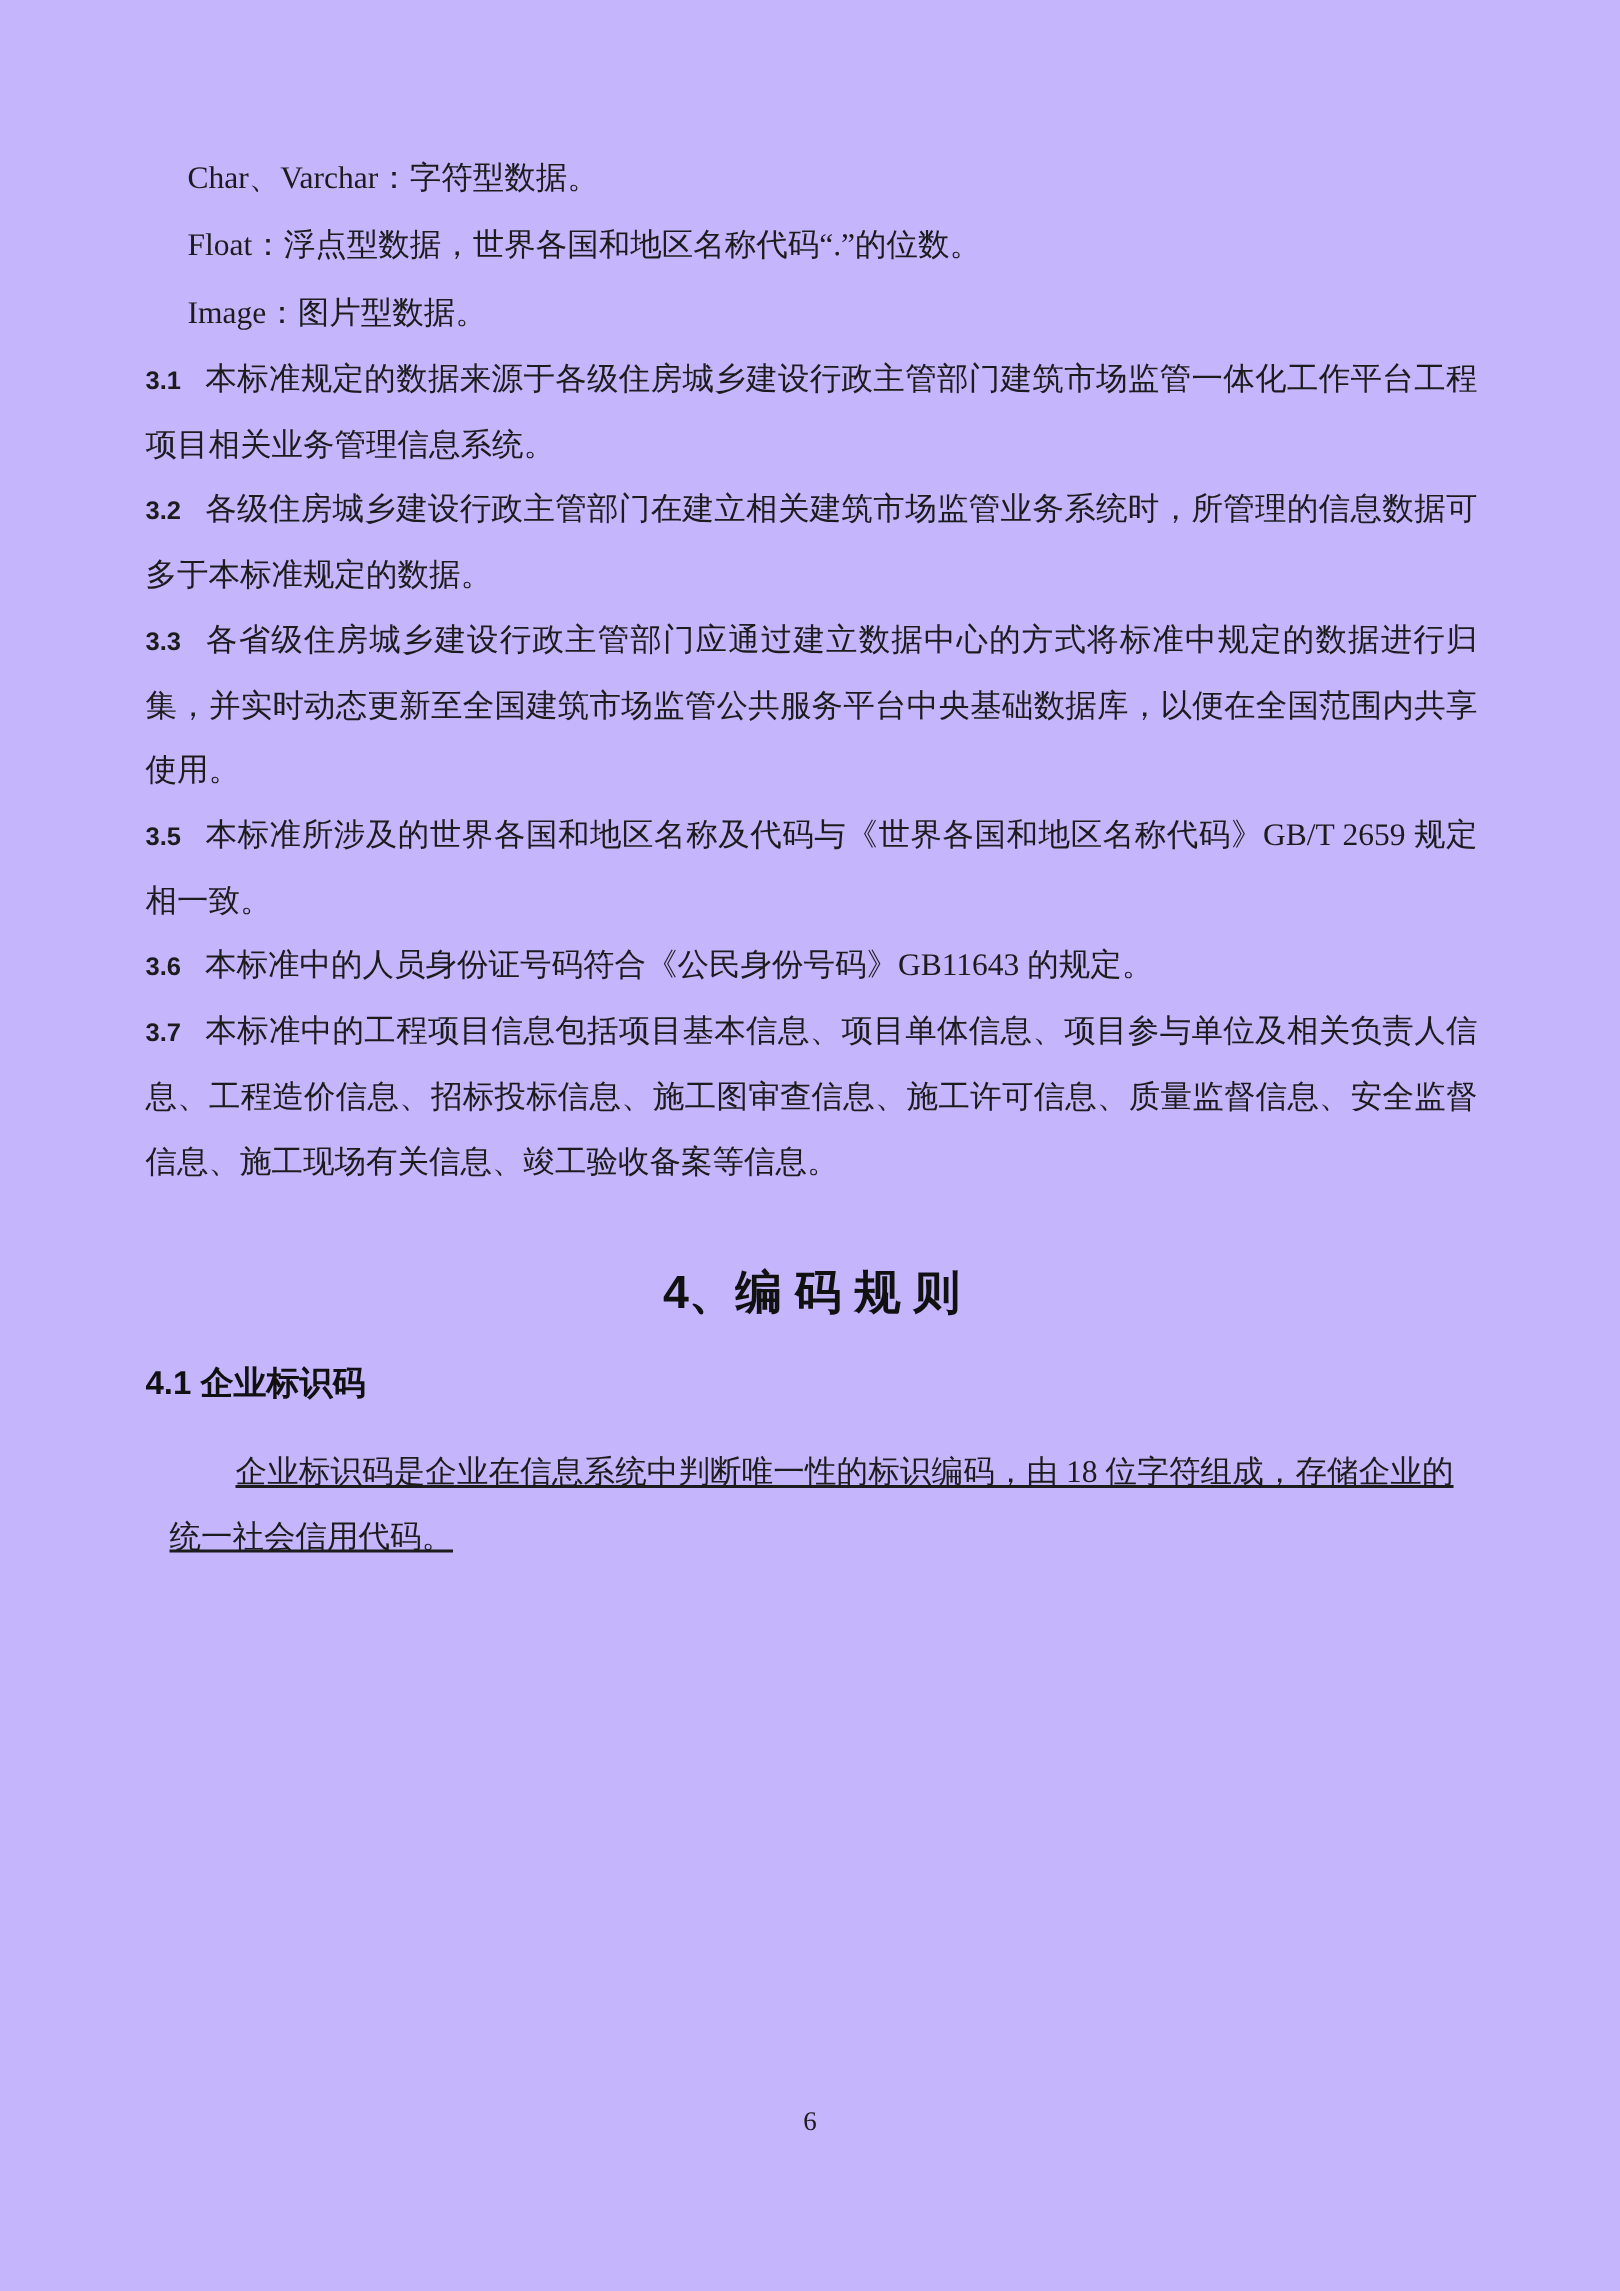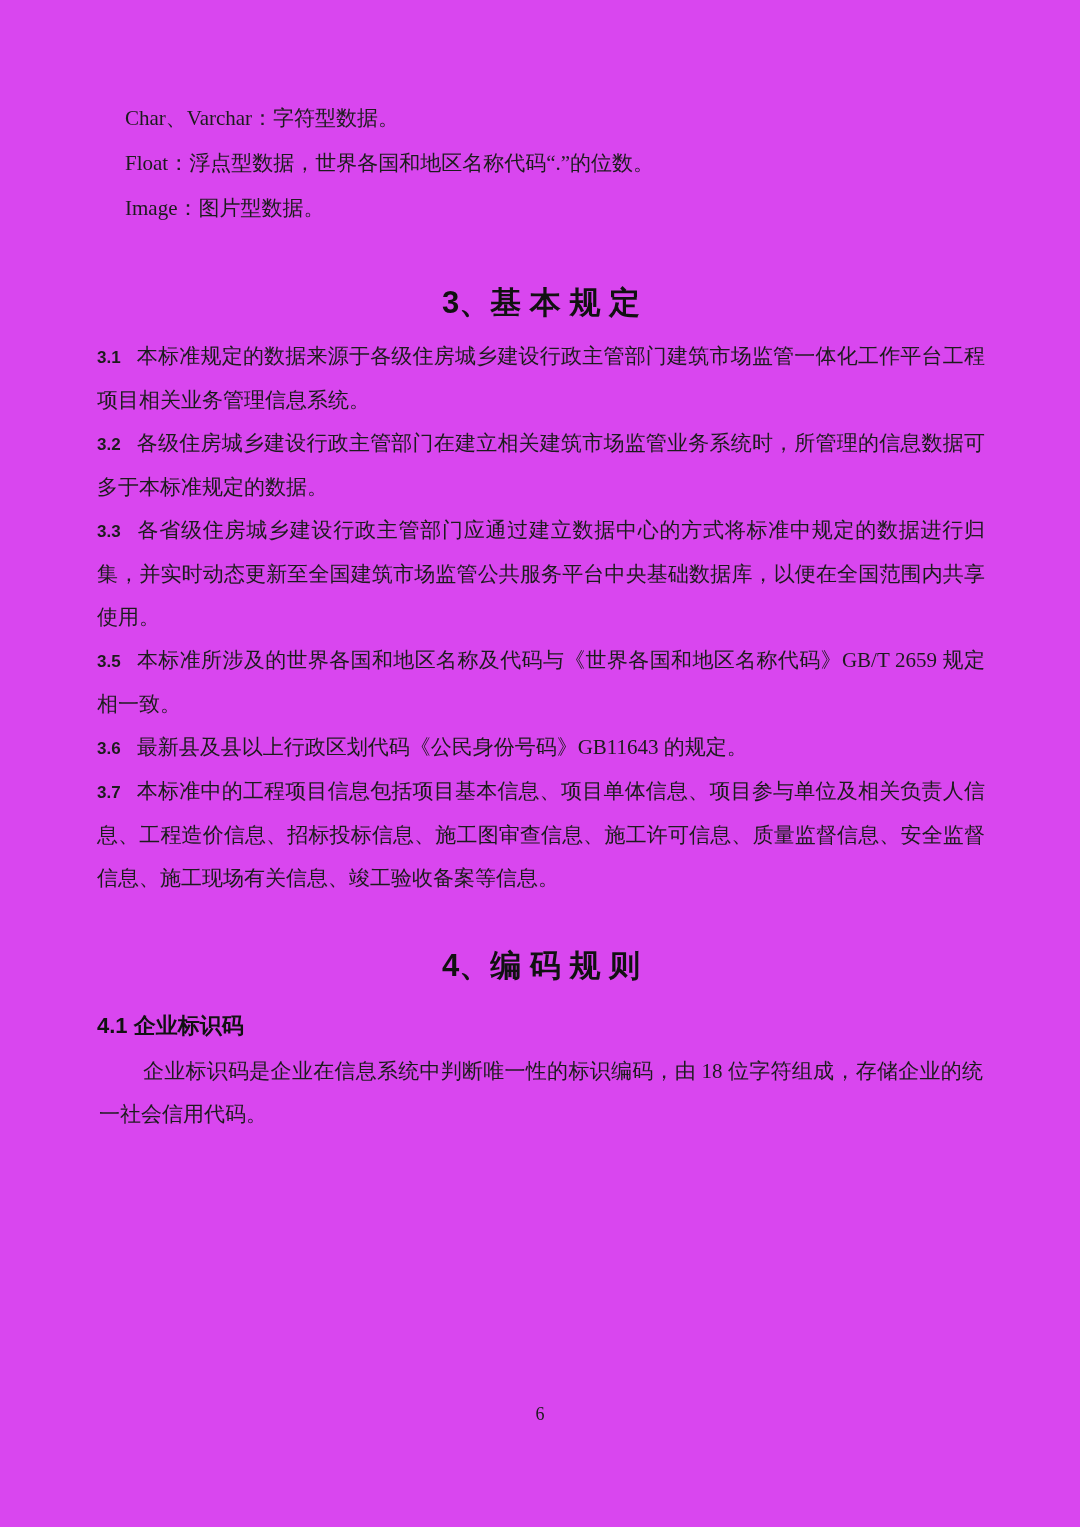--- a/index.html
+++ b/index.html
@@ -4,21 +4,21 @@
 <style>
   html, body {
     margin: 0;
     padding: 0;
     background: #ffffff;
   }
   .page {
     position: relative;
     width: 1080px;
     height: 1527px;
-    background: #d946ef;
+    background: #c4b5fd;
     box-sizing: border-box;
     padding: 96px 95px 0 97px;
     font-family: "Liberation Serif", "DejaVu Serif", serif;
     color: #1c1c1c;
     overflow: hidden;
   }
   .defs {
     margin-left: 28px;
   }
   .def-item {
@@ -62,21 +62,22 @@
     font-size: 22px;
     line-height: 44px;
     color: #111111;
     margin: 0;
   }
   .body-para {
     font-size: 21px;
     line-height: 43px;
     text-align: justify;
     text-indent: 44px;
-    margin: 2px;
+    margin: 16px;
+    text-decoration: underline;
   }
   .page-number {
     position: absolute;
     left: 0;
     right: 0;
     bottom: 102px;
     text-align: center;
     font-size: 18px;
     color: #1c1c1c;
   }
@@ -85,28 +86,27 @@
 <body>
 
 <div class="page">
 
   <div class="defs">
     <p class="def-item">Char、Varchar：字符型数据。</p>
     <p class="def-item">Float：浮点型数据，世界各国和地区名称代码“.”的位数。</p>
     <p class="def-item">Image：图片型数据。</p>
   </div>
 
-  <h2 class="sec-title s3-title">3、基 本 规 定</h2>
 
   <div>
     <p class="clause"><span class="clause-num">3.1</span><span>本标准规定的数据来源于各级住房城乡建设行政主管部门建筑市场监管一体化工作平台工程项目相关业务管理信息系统。</span></p>
     <p class="clause"><span class="clause-num">3.2</span><span>各级住房城乡建设行政主管部门在建立相关建筑市场监管业务系统时，所管理的信息数据可多于本标准规定的数据。</span></p>
     <p class="clause"><span class="clause-num">3.3</span><span>各省级住房城乡建设行政主管部门应通过建立数据中心的方式将标准中规定的数据进行归集，并实时动态更新至全国建筑市场监管公共服务平台中央基础数据库，以便在全国范围内共享使用。</span></p>
     <p class="clause"><span class="clause-num">3.5</span><span>本标准所涉及的世界各国和地区名称及代码与《世界各国和地区名称代码》GB/T 2659 规定相一致。</span></p>
-    <p class="clause"><span class="clause-num">3.6</span><span>最新县及县以上行政区划代码《公民身份号码》GB11643 的规定。</span></p>
+    <p class="clause"><span class="clause-num">3.6</span><span>本标准中的人员身份证号码符合《公民身份号码》GB11643 的规定。</span></p>
     <p class="clause"><span class="clause-num">3.7</span><span>本标准中的工程项目信息包括项目基本信息、项目单体信息、项目参与单位及相关负责人信息、工程造价信息、招标投标信息、施工图审查信息、施工许可信息、质量监督信息、安全监督信息、施工现场有关信息、竣工验收备案等信息。</span></p>
   </div>
 
   <h2 class="sec-title s4-title">4、编 码 规 则</h2>
 
   <div>
     <p class="sub-heading">4.1 企业标识码</p>
     <p class="body-para">企业标识码是企业在信息系统中判断唯一性的标识编码，由 18 位字符组成，存储企业的统一社会信用代码。</p>
   </div>
 

